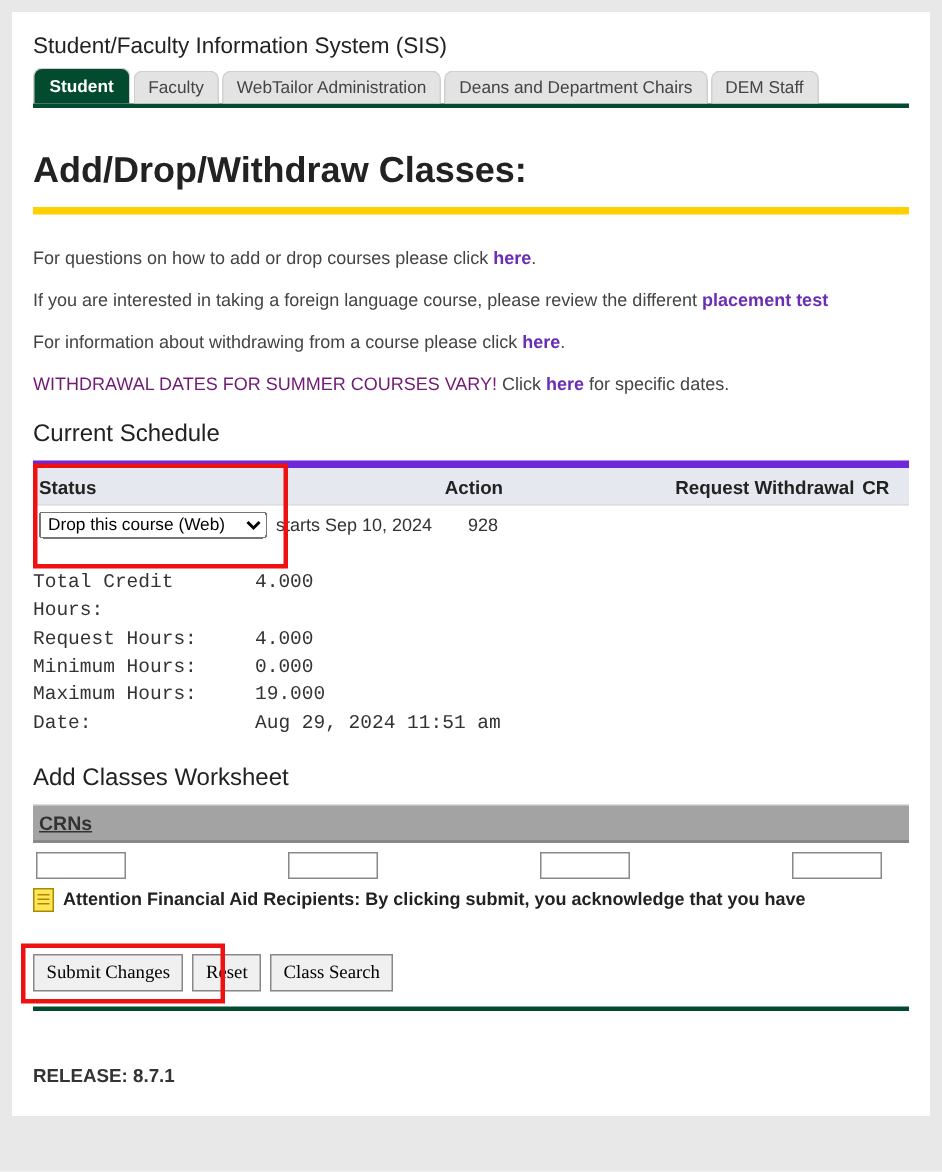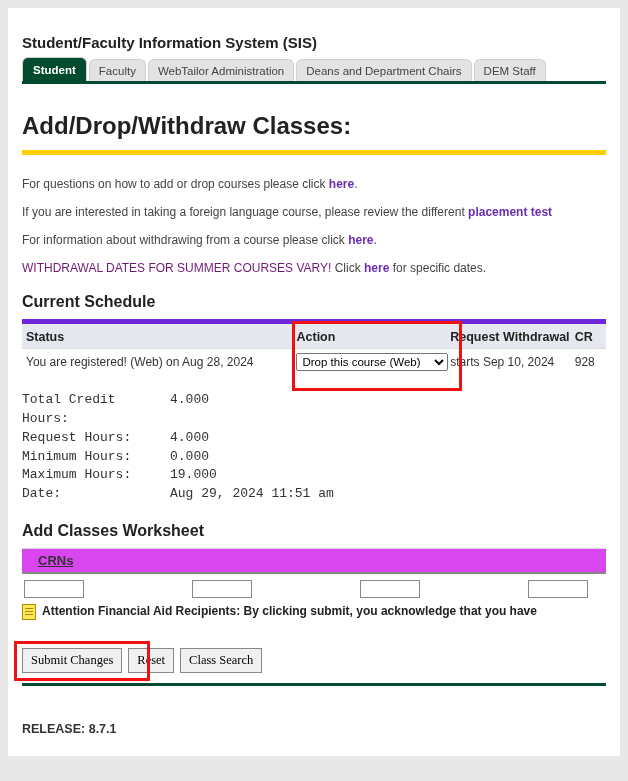--- a/index.html
+++ b/index.html
@@ -11,24 +11,24 @@
     color: #333;
   }
   .page {
     background: #fff;
     margin: 8px;
     width: 612px;
     padding: 12px 14px 20px 14px;
     overflow: hidden;
   }
   .sis-title {
-    font-weight: bold;
+    font-weight: normal;
     font-size: 15px;
     color: #222;
-    margin: 14px 0 6px 0;
+    margin: 2px 0 6px 0;
   }
   .tabs {
     display: flex;
     gap: 2px;
     border-bottom: 3px solid #024b2f;
     align-items: flex-end;
   }
   .tab {
     background: #e3e3e3;
     color: #444;
@@ -60,21 +60,21 @@
   }
   .info-line {
     margin: 10px 0 14px 0;
     font-size: 12px;
     color: #444;
   }
   .link { color: #6a2db3; font-weight: bold; cursor: pointer; }
   .bold { font-weight: normal; color: #701a75; }
   h2.section-heading {
     font-size: 16px;
-    font-weight: bold;
+    font-weight: normal;
     color: #222;
     margin: 18px 0 8px 0;
   }
   .sched-head {
     display: flex;
     background: #e6e8ef;
     font-weight: bold;
     font-size: 12.5px;
     color: #222;
     padding: 6px 4px 4px 4px;
@@ -114,23 +114,23 @@
   }
   .hours-block {
     margin-top: 16px;
     font-family: "Courier New", monospace;
     font-size: 13px;
     line-height: 1.45;
   }
   .hours-row { display: flex; }
   .hours-label { width: 148px; }
   .crns-head {
-    background: #d946ef;
-    font-weight: bold;
-    padding: 4px 16px;
+    background: #a3a3a3;
+    font-weight: bold;
+    padding: 4px 4px;
     border-top: 1px solid #ddd;
     border-bottom: 2px solid #888;
     text-decoration: underline;
     font-size: 13px;
   }
   .crn-inputs {
     display: flex;
     gap: 108px;
     padding: 6px 2px 4px 2px;
   }
@@ -225,21 +225,20 @@
 
   <h2 class="section-heading">Current Schedule</h2>
 
   <div class="sched-head">
     <div class="col-status">Status</div>
     <div class="col-action">Action</div>
     <div class="col-req">Request Withdrawal</div>
     <div class="col-cr">CR</div>
   </div>
   <div class="sched-row">
-    <div class="col-status">You are registered! (Web) on Aug 28, 2024</div>
     <div class="col-action highlight-red hl-action">
       <select class="action-select">
         <option>Drop this course (Web)</option>
       </select>
     </div>
     <div class="col-req">starts Sep 10, 2024</div>
     <div class="col-cr">928</div>
   </div>
 
   <div class="hours-block">

